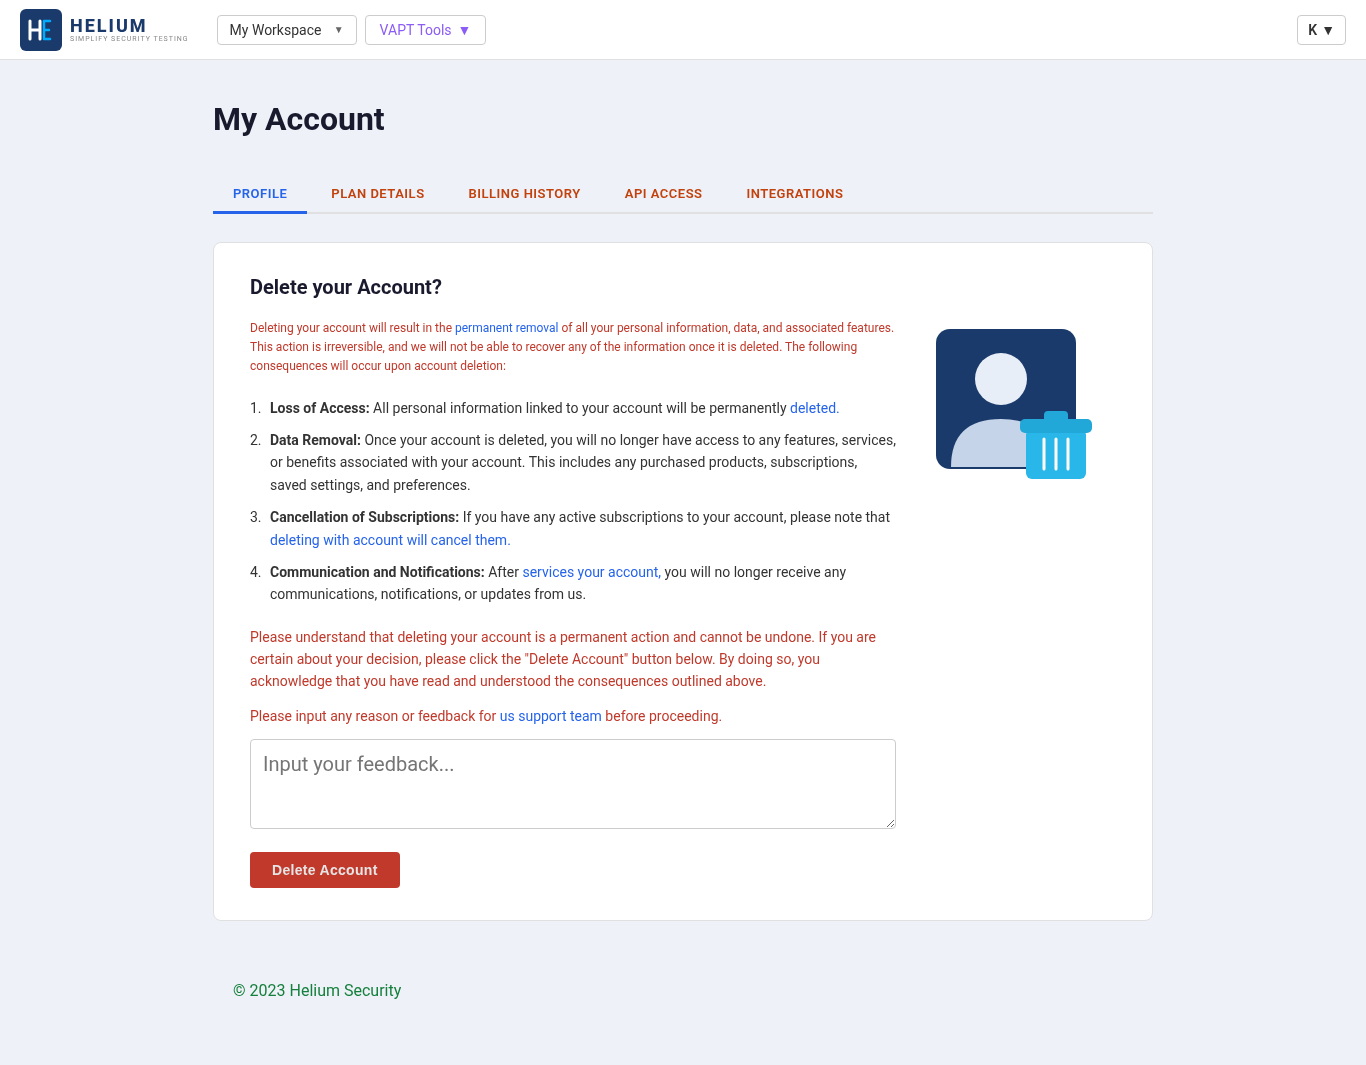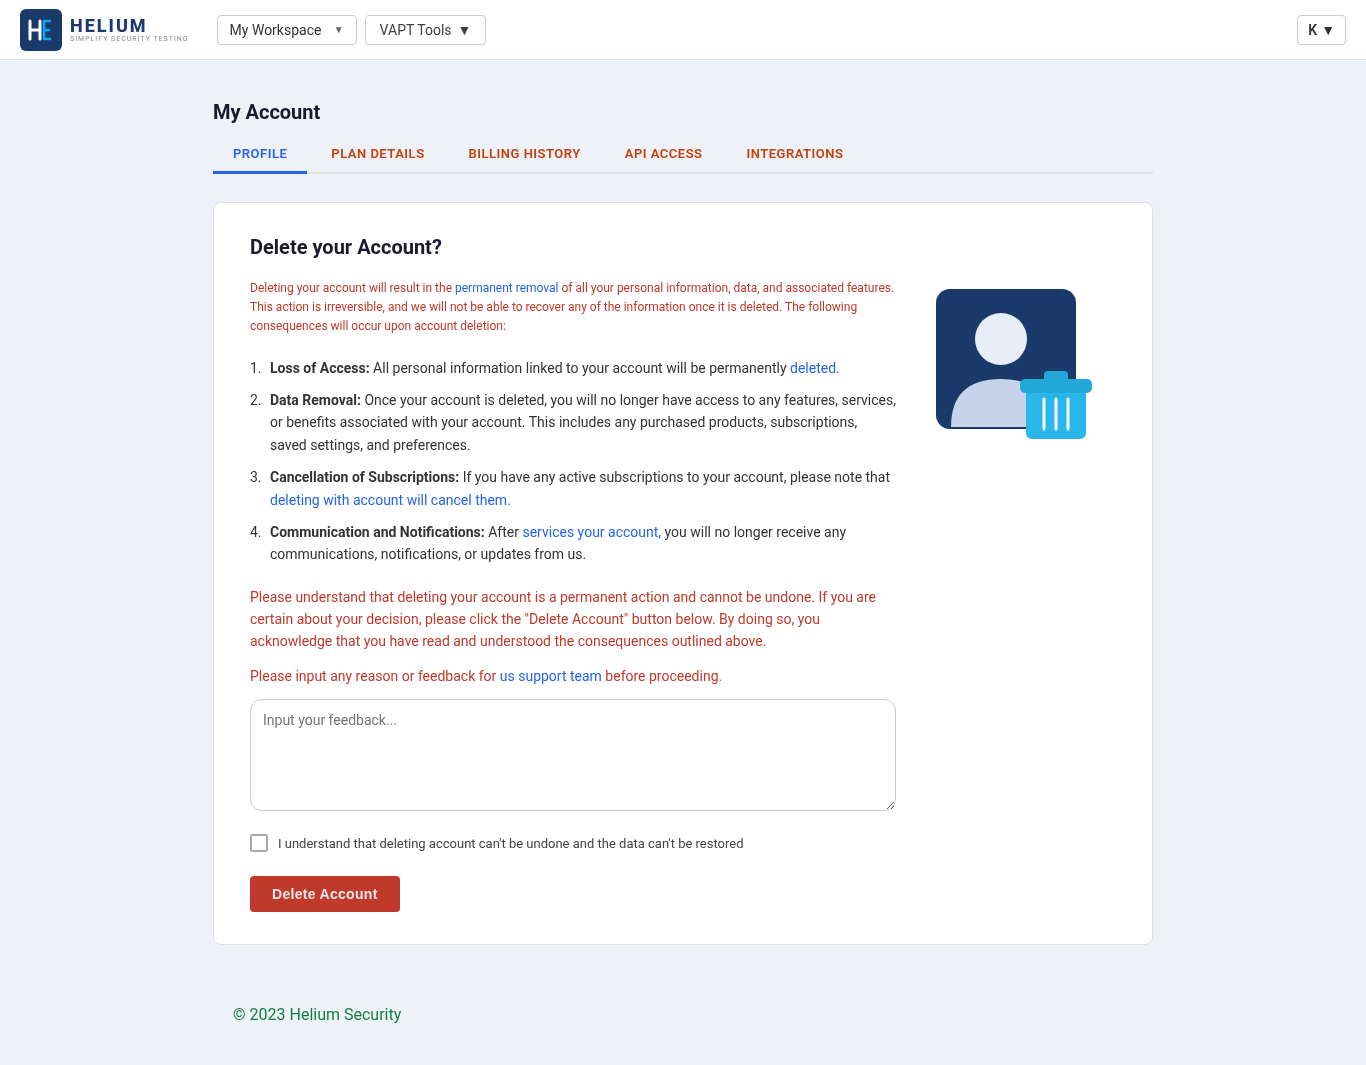--- a/index.html
+++ b/index.html
@@ -69,21 +69,21 @@
     .vapt-dropdown {
       display: flex;
       align-items: center;
       gap: 6px;
       border: 1px solid #ccc;
       border-radius: 4px;
       padding: 6px 14px;
       background: #fff;
       cursor: pointer;
       font-size: 14px;
-      color: #404040;
+      color: #8b5cf6;
     }
     .header-spacer { flex: 1; }
     .user-avatar-btn {
       display: flex;
       align-items: center;
       gap: 4px;
       border: 1px solid #ccc;
       border-radius: 4px;
       padding: 6px 10px;
       background: #fff;
@@ -92,24 +92,24 @@
       font-weight: 600;
     }
 
     
     .main-content {
       max-width: 980px;
       margin: 0 auto;
       padding: 40px 20px;
     }
     .page-title {
-      font-size: 20px;
+      font-size: 32px;
       font-weight: 700;
       color: #1a1a2e;
-      margin-bottom: 12px;
+      margin-bottom: 38px;
     }
 
     
     .tabs {
       display: flex;
       border-bottom: 2px solid #e0e0e0;
       margin-bottom: 28px;
       gap: 4px;
     }
     .tab {
@@ -199,25 +199,25 @@
       color: #c0392b;
       font-size: 14px;
       line-height: 1.6;
       margin-bottom: 12px;
     }
     .bottom-warning .blue-link { color: #2563eb; }
 
     
     .feedback-textarea {
       width: 100%;
-      height: 112px;
+      height: 90px;
       border: 1px solid #ccc;
-      border-radius: 12px;
+      border-radius: 4px;
       padding: 12px;
-      font-size: 14px;
+      font-size: 20px;
       color: #999;
       resize: vertical;
       outline: none;
       font-family: inherit;
       margin-bottom: 20px;
     }
 
     
     .checkbox-row {
       display: flex;
@@ -343,24 +343,20 @@
 
         
         <p class="bottom-warning">
           Please input any reason or feedback for <span class="blue-link">us support team</span> before proceeding.
         </p>
 
         
         <textarea class="feedback-textarea" placeholder="Input your feedback..." style=""></textarea>
 
         
-        <div class="checkbox-row">
-          <div class="checkbox-box"></div>
-          <label class="checkbox-label">I understand that deleting account can't be undone and the data can't be restored</label>
-        </div>
 
         
         <button class="delete-btn">Delete Account</button>
       </div>
 
       <div class="card-illustration">
         <svg width="160" height="170" viewBox="0 0 160 170" fill="none" xmlns="http://www.w3.org/2000/svg">
 
           <rect x="0" y="10" width="140" height="140" rx="14" fill="#1a3a6b"></rect>
 

